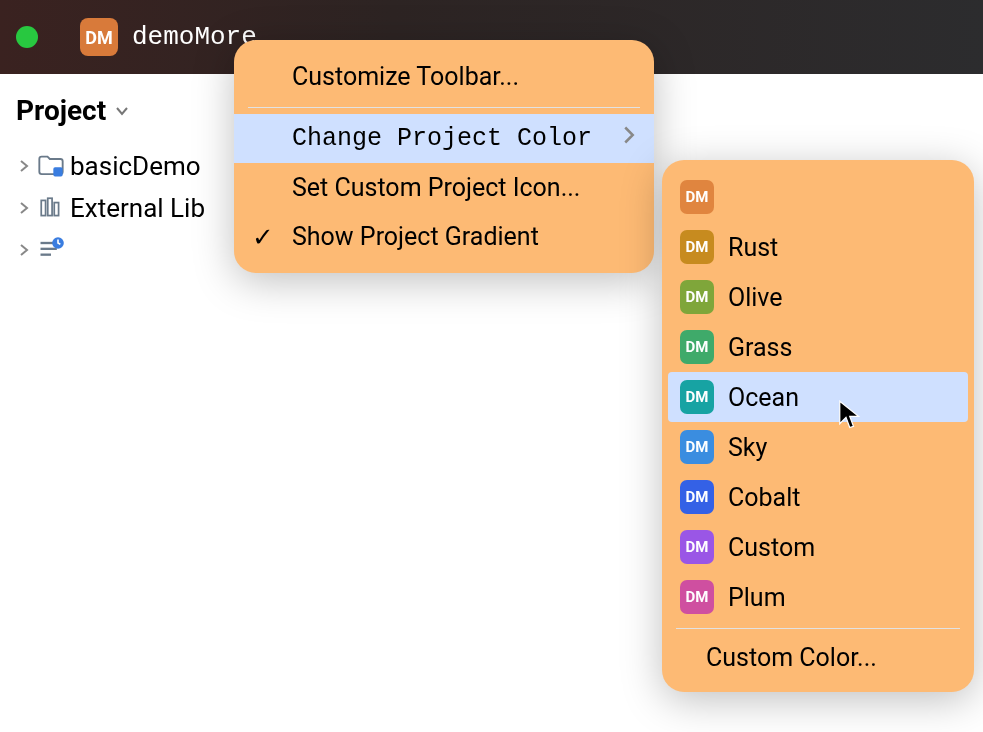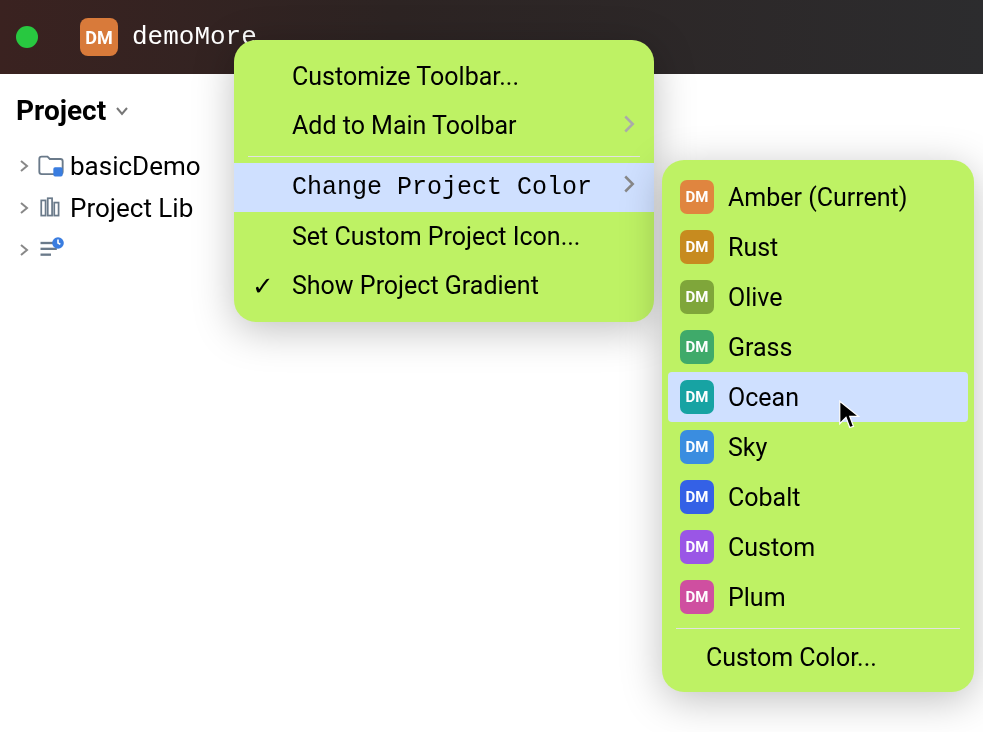--- a/index.html
+++ b/index.html
@@ -53,21 +53,21 @@
   .chev {
     width: 16px; height: 16px; display: inline-block;
     color: #888;
   }
   .folder-icon, .lib-icon, .scratch-icon {
     width: 30px; height: 30px; display: inline-flex; align-items:center; justify-content:center;
   }
   
   .menu {
     position: absolute;
-    background: #bef264;
+    background: #fdba74;
     border-radius: 22px;
     box-shadow: 0 8px 40px rgba(0,0,0,0.25);
     padding: 12px 0;
   }
   .menu1 { top: 40px; left: 234px; width: 420px; }
   .menu2 { top: 160px; left: 662px; width: 312px; }
   .menu-item {
     display: flex; align-items: center;
     padding: 10px 20px 10px 58px;
     font-size: 25px;
@@ -132,21 +132,21 @@
     <svg class="chev" viewBox="0 0 16 16">
         <path d="M5 3l6 5-6 5" fill="none" stroke="#888" stroke-width="2"></path>
       </svg>
     <span class="lib-icon">
       <svg viewBox="0 0 24 24" width="26" height="26">
           <rect x="3" y="5" width="4" height="14" fill="none" stroke="#6a7a8a" stroke-width="1.6"></rect>
           <rect x="9" y="3" width="4" height="16" fill="none" stroke="#6a7a8a" stroke-width="1.6"></rect>
           <rect x="15" y="7" width="4" height="12" fill="none" stroke="#6a7a8a" stroke-width="1.6"></rect>
         </svg>
     </span>
-    <span>Project Lib</span>
+    <span>External Lib</span>
   </div>
 
   <div class="tree-row">
     <svg class="chev" viewBox="0 0 16 16">
         <path d="M5 3l6 5-6 5" fill="none" stroke="#888" stroke-width="2"></path>
       </svg>
     <span class="scratch-icon">
       <svg viewBox="0 0 24 24" width="28" height="28">
         <line x1="3" y1="6" x2="17" y2="6" stroke="#6a7a8a" stroke-width="2"></line>
         <line x1="3" y1="11" x2="17" y2="11" stroke="#6a7a8a" stroke-width="2"></line>
@@ -155,28 +155,20 @@
         <path d="M18 3v3l2 1" stroke="#fff" stroke-width="1.4" fill="none"></path>
       </svg>
     </span>
   </div>
 </div>
 
 <div class="menu menu1">
   <div class="menu-item">
     <span>Customize Toolbar...</span>
   </div>
-  <div class="menu-item">
-    <span>Add to Main Toolbar</span>
-    <span class="arrow">
-      <svg width="14" height="20" viewBox="0 0 10 16">
-          <path d="M2 2l6 6-6 6" fill="none" stroke="#aaa" stroke-width="2"></path>
-        </svg>
-    </span>
-  </div>
   <div class="menu-sep"></div>
   <div class="menu-item highlight">
     <span>Change Project Color</span>
     <span class="arrow">
       <svg width="14" height="20" viewBox="0 0 10 16">
           <path d="M2 2l6 6-6 6" fill="none" stroke="#888" stroke-width="2"></path>
         </svg>
     </span>
   </div>
   <div class="menu-item">
@@ -184,21 +176,20 @@
   </div>
   <div class="menu-item">
     <span class="check">✓</span>
     <span>Show Project Gradient</span>
   </div>
 </div>
 
 <div class="menu menu2">
   <div class="color-item">
     <div class="color-swatch" style="background:#e0853f">DM</div>
-    <span>Amber (Current)</span>
   </div>
   <div class="color-item">
     <div class="color-swatch" style="background:#c78b1f">DM</div>
     <span>Rust</span>
   </div>
   <div class="color-item">
     <div class="color-swatch" style="background:#7fa63a">DM</div>
     <span>Olive</span>
   </div>
   <div class="color-item">

